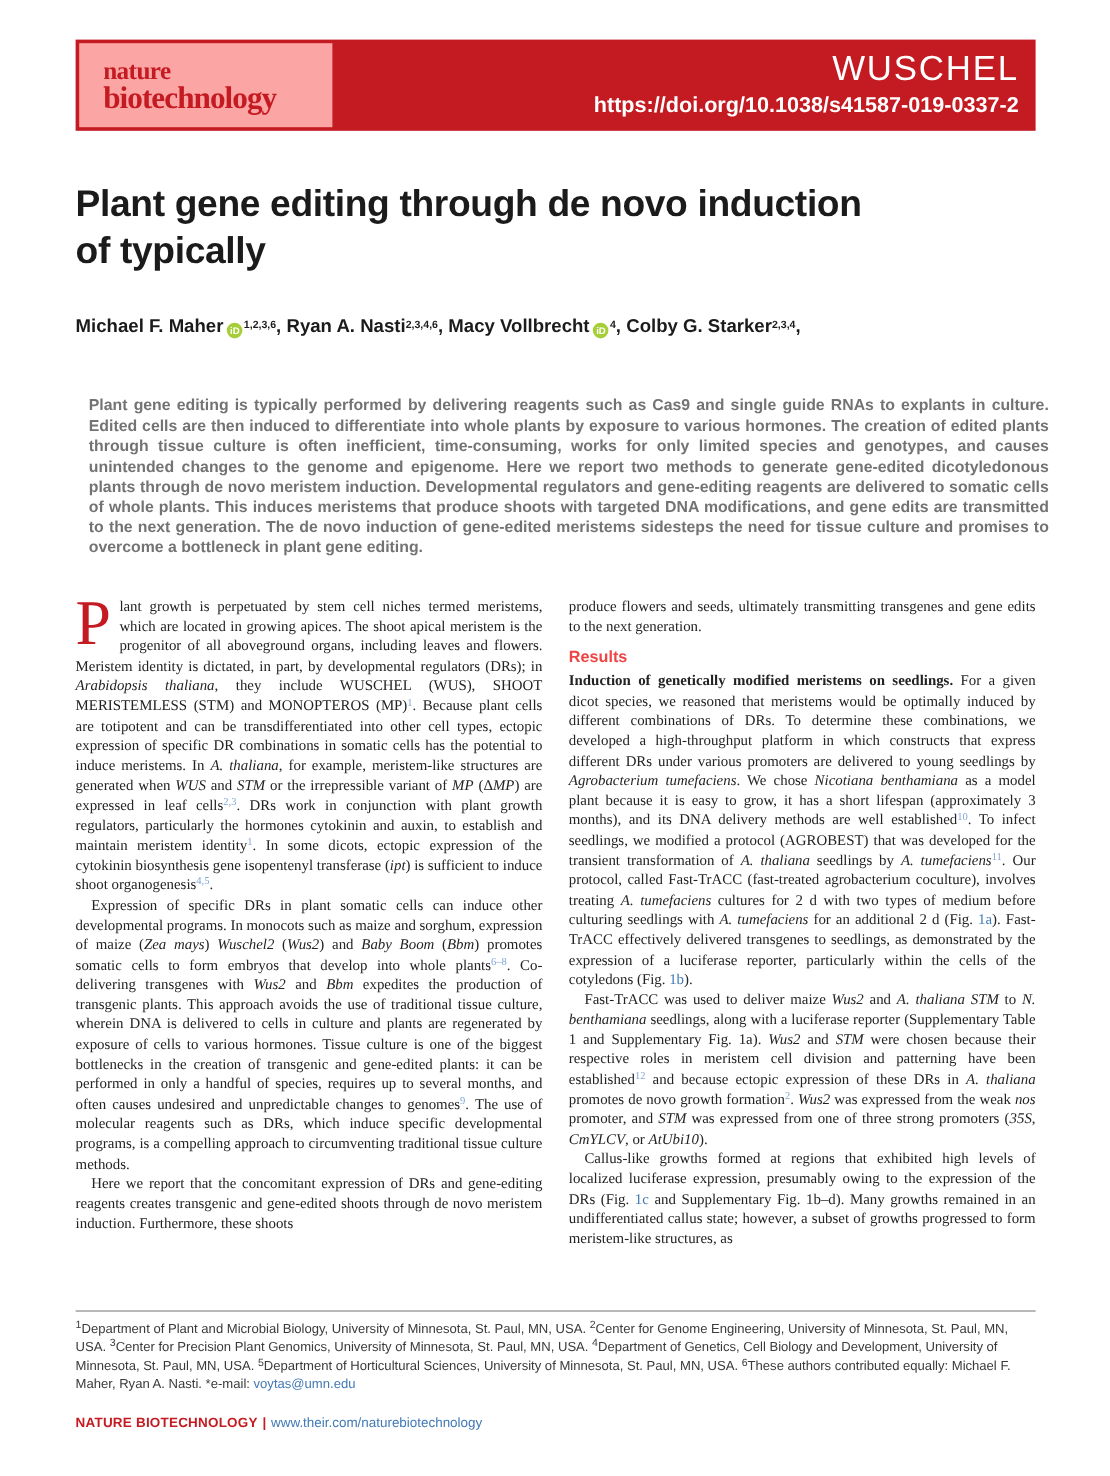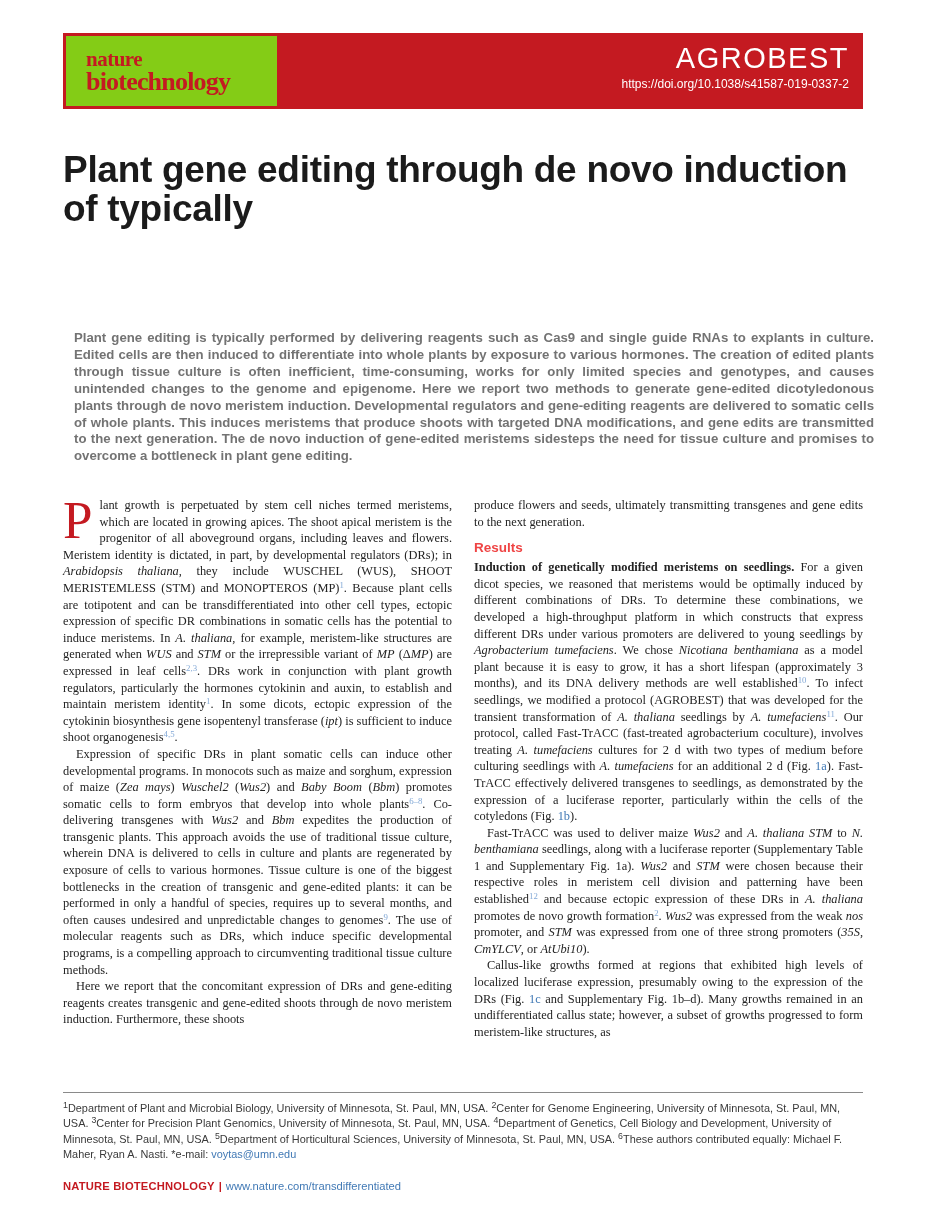--- a/index.html
+++ b/index.html
@@ -4,30 +4,30 @@
 <style>
   * { margin:0; padding:0; box-sizing:border-box; }
   html,body { background:#ffffff; }
   .page {
     position:relative; width:925px; height:1230px; background:#fff;
     font-family:"Liberation Sans", sans-serif; color:#222; overflow:hidden;
   }
   
   .banner { position:absolute; left:63px; top:33px; width:800px; height:76px; background:#c41a21; }
   .logo-box {
-    position:absolute; left:3px; top:3px; width:211px; height:70px; background:#84cc16;
+    position:absolute; left:3px; top:3px; width:211px; height:70px; background:#fca5a5;
     display:flex; flex-direction:column; justify-content:center; padding-left:20px;
   }
   .logo-line1 { font-family:"Liberation Serif", serif; font-weight:bold; color:#c41a21; font-size:21px; line-height:20px; letter-spacing:-0.5px; }
   .logo-line2 { font-family:"Liberation Serif", serif; font-weight:bold; color:#c41a21; font-size:26px; line-height:25px; letter-spacing:-0.8px; }
   .banner-right { position:absolute; right:14px; top:9px; text-align:right; color:#fff; }
   .article-type { font-size:29px; line-height:32px; letter-spacing:1.5px; font-weight:normal; }
-  .doi-link { font-size:12px; font-weight:normal; margin-top:3px; color:#fff; }
+  .doi-link { font-size:18px; font-weight:bold; margin-top:3px; color:#fff; }
   
-  .title { position:absolute; left:63px; top:150px; width:800px; font-weight:bold; font-size:37px; line-height:39px; color:#1b1b1b; letter-spacing:-0.3px; }
+  .title { position:absolute; left:63px; top:150px; width:800px; font-weight:bold; font-size:31px; line-height:39px; color:#1b1b1b; letter-spacing:-0.3px; }
   .title-line { display:block; }
   .authors { position:absolute; left:63px; top:260px; width:800px; font-weight:bold; font-size:15.5px; line-height:25px; color:#1b1b1b; }
   .abstract { position:absolute; left:74px; top:330px; width:800px; font-weight:bold; font-size:13.2px; line-height:16.9px; text-align:justify; color:#737373; }
   
   .col { position:absolute; top:497px; width:389px; font-family:"Liberation Serif", serif; font-size:12.4px; line-height:16.6px; text-align:justify; color:#232323; hyphens:auto; }
   .col-left { left:63px; }
   .col-right { left:474px; }
   .para { margin:0; }
   .para.indent { text-indent:13px; }
   .dropcap {
@@ -58,31 +58,32 @@
 <body>
 
 <div class="page">
 
   <header class="banner">
     <div class="logo-box">
       <div class="logo-line1">nature</div>
       <div class="logo-line2">biotechnology</div>
     </div>
     <div class="banner-right">
-      <div class="article-type">AGROBEST</div>
+      <div class="article-type">WUSCHEL</div>
       <div class="doi-link">https://doi.org/10.1038/s41587-019-0337-2</div>
     </div>
   </header>
 
   <h1 class="title">
     <span class="title-line">Plant gene editing through de novo induction</span>
     <span class="title-line">of typically</span>
   </h1>
 
   <div class="authors">
+    <div class="author-line"><span>Michael F. Maher</span><span class="orcid">iD</span><span class="sup">1,2,3,6</span><span>, Ryan A. Nasti</span><span class="sup">2,3,4,6</span><span>, Macy Vollbrecht</span><span class="orcid">iD</span><span class="sup">4</span><span>, Colby G. Starker</span><span class="sup">2,3,4</span><span>,</span></div>
   </div>
 
   <p class="abstract">Plant gene editing is typically performed by delivering reagents such as Cas9 and single guide RNAs to explants in culture. Edited cells are then induced to differentiate into whole plants by exposure to various hormones. The creation of edited plants through tissue culture is often inefficient, time-consuming, works for only limited species and genotypes, and causes unintended changes to the genome and epigenome. Here we report two methods to generate gene-edited dicotyledonous plants through de novo meristem induction. Developmental regulators and gene-editing reagents are delivered to somatic cells of whole plants. This induces meristems that produce shoots with targeted DNA modifications, and gene edits are transmitted to the next generation. The de novo induction of gene-edited meristems sidesteps the need for tissue culture and promises to overcome a bottleneck in plant gene editing.</p>
 
   <div class="col col-left">
     <p class="para"><span class="dropcap">P</span><span><span>lant growth is perpetuated by stem cell niches termed meristems, which are located in growing apices. The shoot apical meristem is the progenitor of all aboveground organs, including leaves and flowers. Meristem identity is dictated, in part, by developmental regulators (DRs); in </span><span class="i">Arabidopsis thaliana</span><span>, they include WUSCHEL (WUS), SHOOT MERISTEMLESS (STM) and MONOPTEROS (MP)</span><span class="sup ref">1</span><span>. Because plant cells are totipotent and can be transdifferentiated into other cell types, ectopic expression of specific DR combinations in somatic cells has the potential to induce meristems. In </span><span class="i">A. thaliana</span><span>, for example, meristem-like structures are generated when </span><span class="i">WUS</span><span> and </span><span class="i">STM</span><span> or the irrepressible variant of </span><span class="i">MP</span><span> (Δ</span><span class="i">MP</span><span>) are expressed in leaf cells</span><span class="sup ref">2,3</span><span>. DRs work in conjunction with plant growth regulators, particularly the hormones cytokinin and auxin, to establish and maintain meristem identity</span><span class="sup ref">1</span><span>. In some dicots, ectopic expression of the cytokinin biosynthesis gene isopentenyl transferase (</span><span class="i">ipt</span><span>) is sufficient to induce shoot organogenesis</span><span class="sup ref">4,5</span><span>.</span></span></p>
     <p class="para indent"><span>Expression of specific DRs in plant somatic cells can induce other developmental programs. In monocots such as maize and sorghum, expression of maize (</span><span class="i">Zea mays</span><span>) </span><span class="i">Wuschel2</span><span> (</span><span class="i">Wus2</span><span>) and </span><span class="i">Baby Boom</span><span> (</span><span class="i">Bbm</span><span>) promotes somatic cells to form embryos that develop into whole plants</span><span class="sup ref">6–8</span><span>. Co-delivering transgenes with </span><span class="i">Wus2</span><span> and </span><span class="i">Bbm</span><span> expedites the production of transgenic plants. This approach avoids the use of traditional tissue culture, wherein DNA is delivered to cells in culture and plants are regenerated by exposure of cells to various hormones. Tissue culture is one of the biggest bottlenecks in the creation of transgenic and gene-edited plants: it can be performed in only a handful of species, requires up to several months, and often causes undesired and unpredictable changes to genomes</span><span class="sup ref">9</span><span>. The use of molecular reagents such as DRs, which induce specific developmental programs, is a compelling approach to circumventing traditional tissue culture methods.</span></p>
     <p class="para indent"><span>Here we report that the concomitant expression of DRs and gene-editing reagents creates transgenic and gene-edited shoots through de novo meristem induction. Furthermore, these shoots</span></p>
   </div>
 
@@ -92,16 +93,16 @@
     <p class="para"><span class="b">Induction of genetically modified meristems on seedlings.</span><span> For a given dicot species, we reasoned that meristems would be optimally induced by different combinations of DRs. To determine these combinations, we developed a high-throughput platform in which constructs that express different DRs under various promoters are delivered to young seedlings by </span><span class="i">Agrobacterium tumefaciens</span><span>. We chose </span><span class="i">Nicotiana benthamiana</span><span> as a model plant because it is easy to grow, it has a short lifespan (approximately 3 months), and its DNA delivery methods are well established</span><span class="sup ref">10</span><span>. To infect seedlings, we modified a protocol (AGROBEST) that was developed for the transient transformation of </span><span class="i">A. thaliana</span><span> seedlings by </span><span class="i">A. tumefaciens</span><span class="sup ref">11</span><span>. Our protocol, called Fast-TrACC (fast-treated agrobacterium coculture), involves treating </span><span class="i">A. tumefaciens</span><span> cultures for 2 d with two types of medium before culturing seedlings with </span><span class="i">A. tumefaciens</span><span> for an additional 2 d (Fig. </span><span class="figlink">1a</span><span>). Fast-TrACC effectively delivered transgenes to seedlings, as demonstrated by the expression of a luciferase reporter, particularly within the cells of the cotyledons (Fig. </span><span class="figlink">1b</span><span>).</span></p>
     <p class="para indent"><span>Fast-TrACC was used to deliver maize </span><span class="i">Wus2</span><span> and </span><span class="i">A. thaliana STM</span><span> to </span><span class="i">N. benthamiana</span><span> seedlings, along with a luciferase reporter (Supplementary Table 1 and Supplementary Fig. 1a). </span><span class="i">Wus2</span><span> and </span><span class="i">STM</span><span> were chosen because their respective roles in meristem cell division and patterning have been established</span><span class="sup ref">12</span><span> and because ectopic expression of these DRs in </span><span class="i">A. thaliana</span><span> promotes de novo growth formation</span><span class="sup ref">2</span><span>. </span><span class="i">Wus2</span><span> was expressed from the weak </span><span class="i">nos</span><span> promoter, and </span><span class="i">STM</span><span> was expressed from one of three strong promoters (</span><span class="i">35S</span><span>, </span><span class="i">CmYLCV</span><span>, or </span><span class="i">AtUbi10</span><span>).</span></p>
     <p class="para indent"><span>Callus-like growths formed at regions that exhibited high levels of localized luciferase expression, presumably owing to the expression of the DRs (Fig. </span><span class="figlink">1c</span><span> and Supplementary Fig. 1b–d). Many growths remained in an undifferentiated callus state; however, a subset of growths progressed to form meristem-like structures, as</span></p>
   </div>
 
   <div class="foot-rule"></div>
 
   <p class="affiliations"><span class="sup">1</span><span>Department of Plant and Microbial Biology, University of Minnesota, St. Paul, MN, USA. </span><span class="sup">2</span><span>Center for Genome Engineering, University of Minnesota, St. Paul, MN, USA. </span><span class="sup">3</span><span>Center for Precision Plant Genomics, University of Minnesota, St. Paul, MN, USA. </span><span class="sup">4</span><span>Department of Genetics, Cell Biology and Development, University of Minnesota, St. Paul, MN, USA. </span><span class="sup">5</span><span>Department of Horticultural Sciences, University of Minnesota, St. Paul, MN, USA. </span><span class="sup">6</span><span>These authors contributed equally: Michael F. Maher, Ryan A. Nasti. *e-mail: </span><span class="hyperlink">voytas@umn.edu</span></p>
 
   <div class="page-footer">
-    <span class="footer-journal">NATURE BIOTECHNOLOGY</span><span class="footer-sep">|</span><span class="footer-url">www.nature.com/transdifferentiated</span>
+    <span class="footer-journal">NATURE BIOTECHNOLOGY</span><span class="footer-sep">|</span><span class="footer-url">www.their.com/naturebiotechnology</span>
   </div>
 
 </div>
 
 </body></html>

